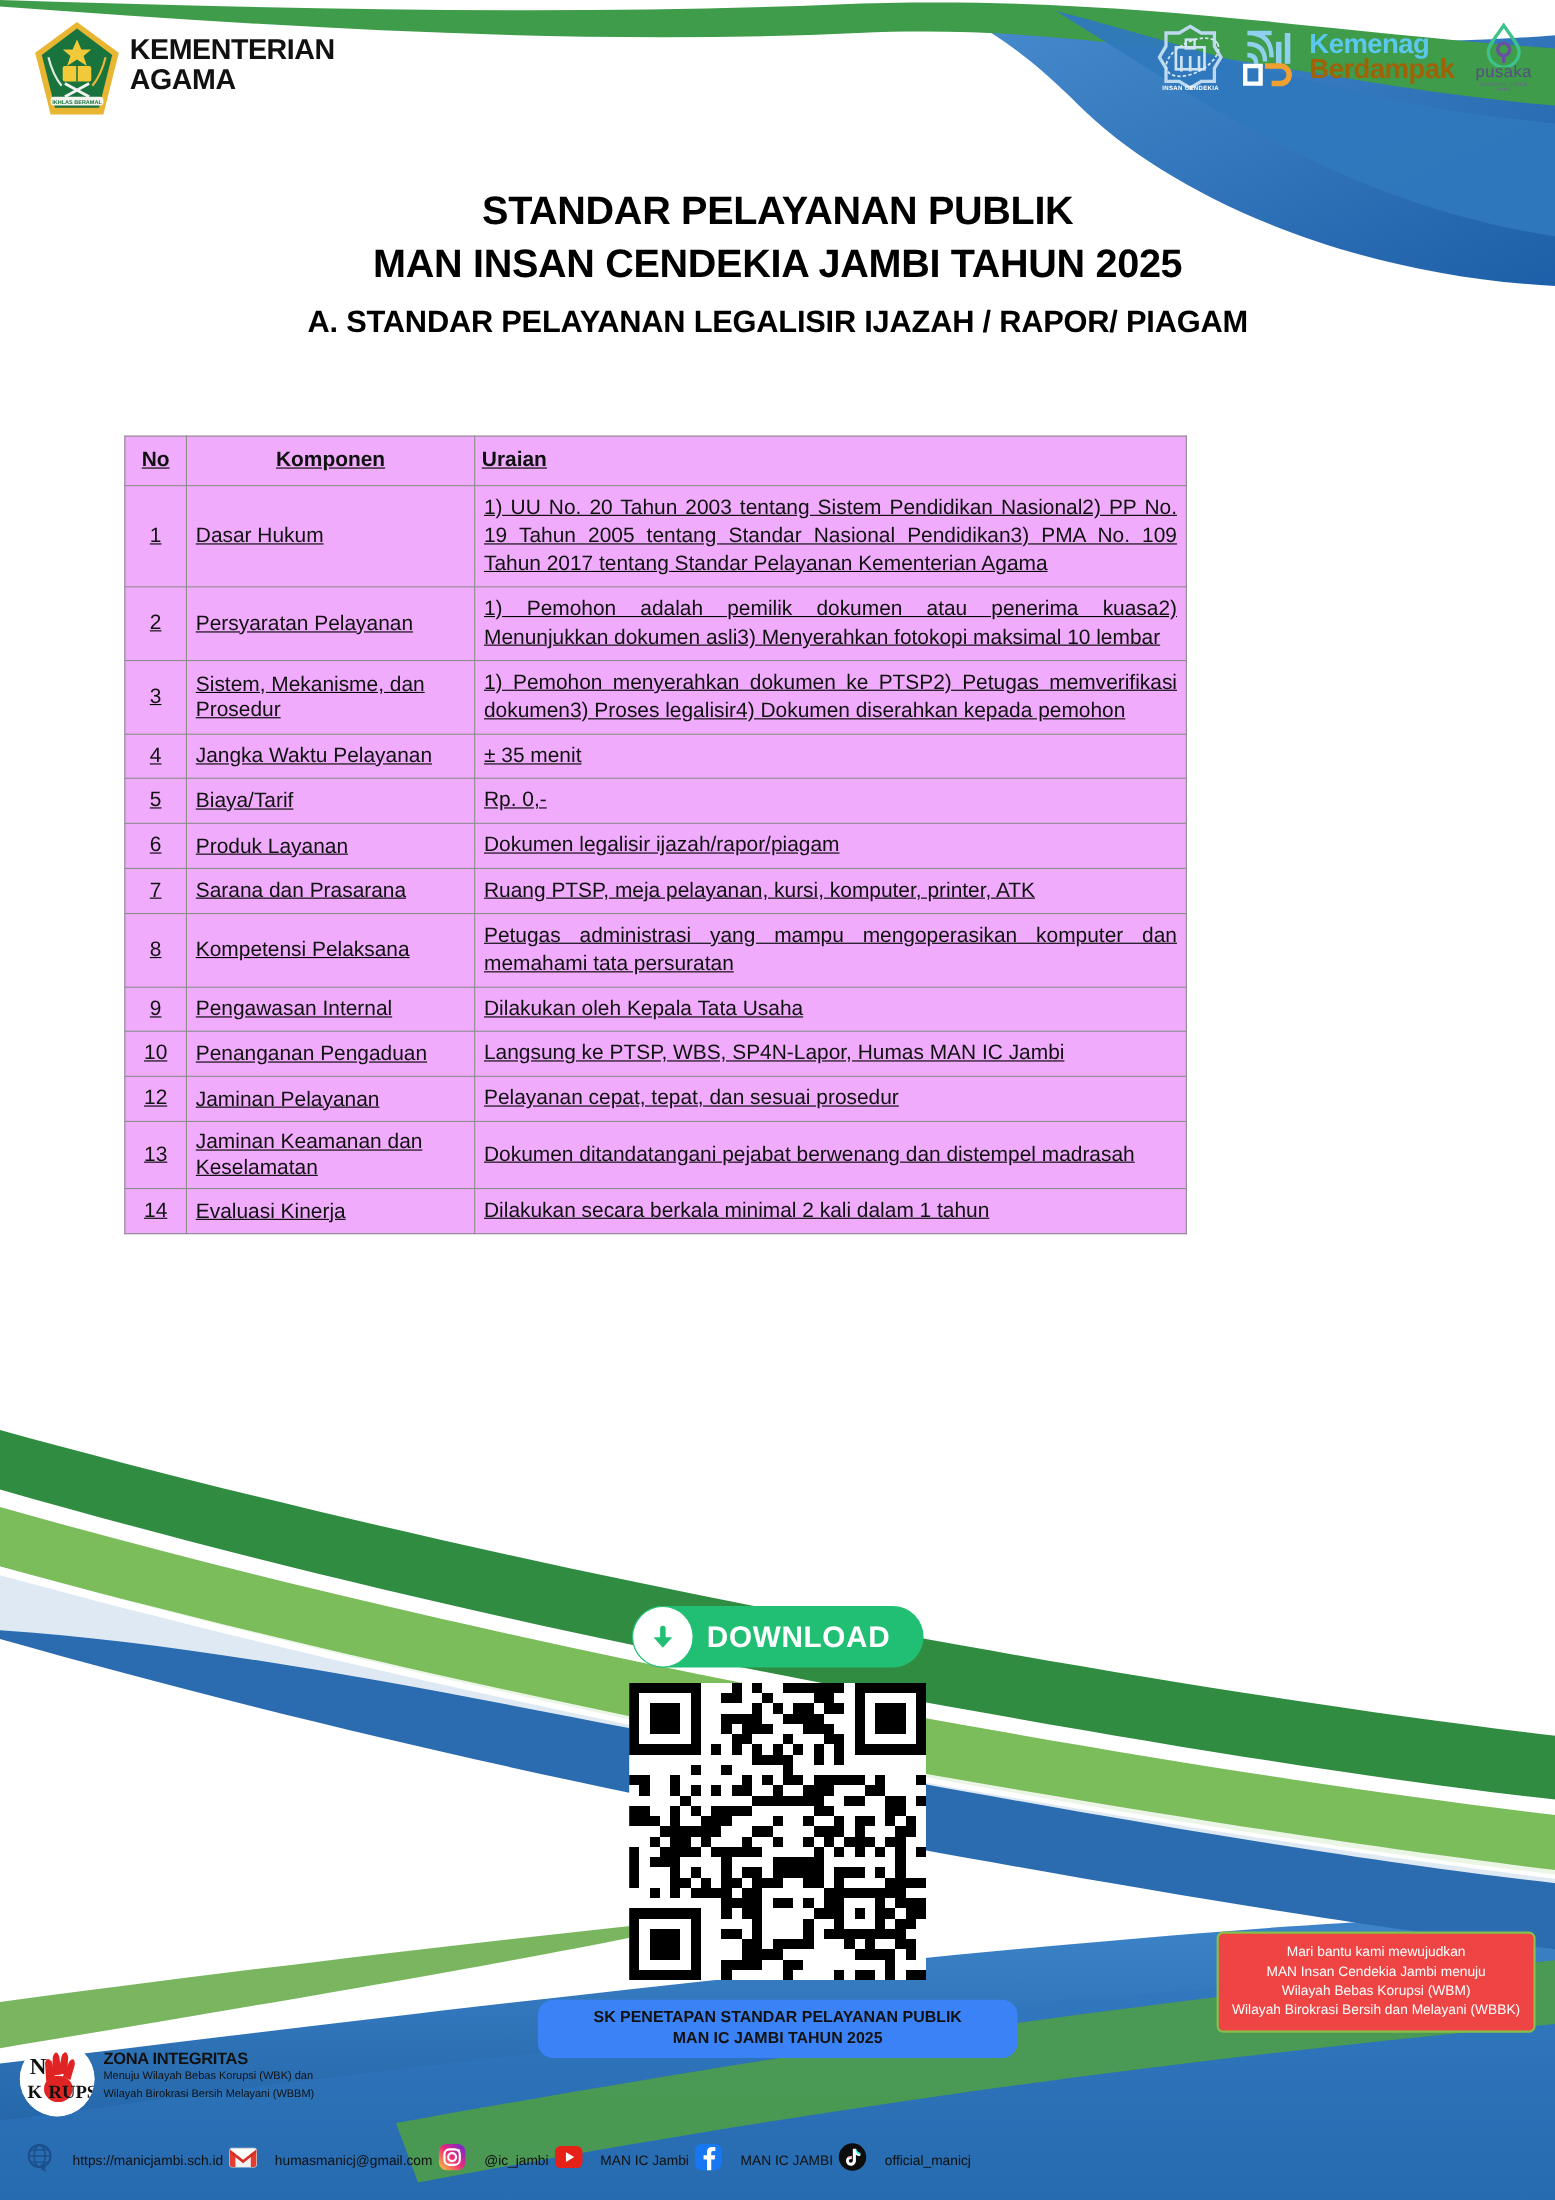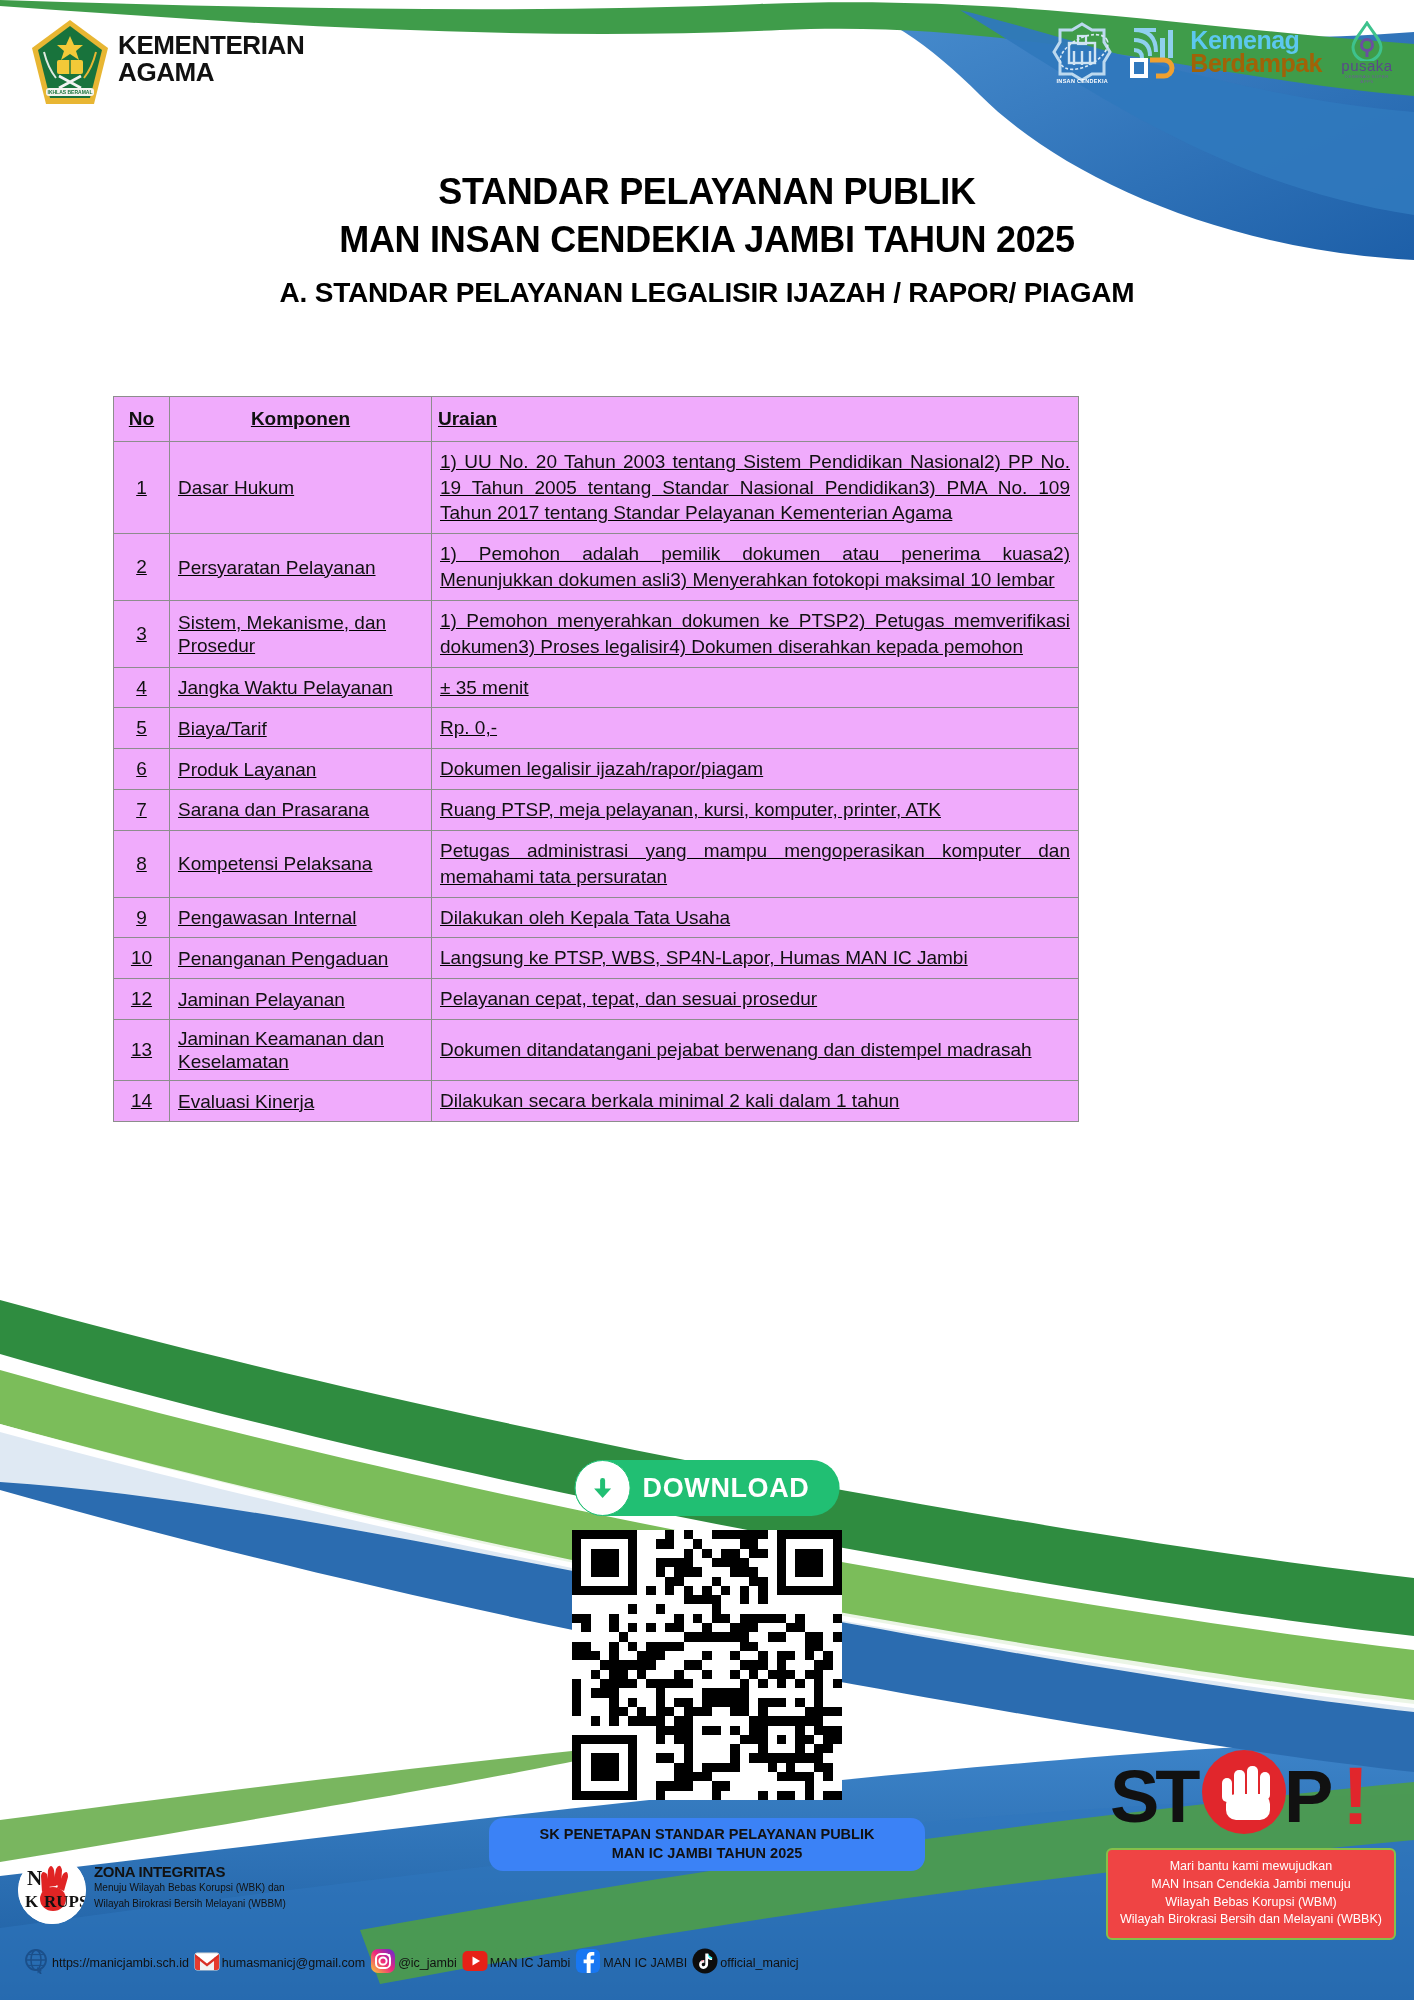--- a/index.html
+++ b/index.html
@@ -83,21 +83,21 @@
   }
   .zona-n { position:absolute; left:9px; top:10px; font-size:21px; font-weight:bold; color:#111; font-family:"Liberation Serif", serif;}
   .zona-k { position:absolute; left:7px; top:36px; font-size:17px; font-weight:bold; color:#111; font-family:"Liberation Serif", serif;}
   .zona-rupsi { position:absolute; left:26px; top:36px; font-size:17px; font-weight:bold; color:#111; font-family:"Liberation Serif", serif;}
   .zona-txt { padding-top:8px; }
   .zona-title { font-size:15px; font-weight:bold; color:#111; letter-spacing:-0.3px; line-height:1; }
   .zona-sub { font-size:10px; color:#111; line-height:1.35; margin-top:2px; }
 
   
   .social { position:absolute; left:24px; top:1948px; display:flex; align-items:center; gap:5px; z-index:7; }
-  .social-item { display:flex; align-items:center; gap:2px; }
+  .social-item { display:flex; align-items:center; gap:16px; }
   .social-label { font-size:12.5px; color:#111; font-weight:500; white-space:nowrap; }
   .ic { width:26px; height:26px; flex:0 0 auto; }
 
   
   .stop-wrap { position:absolute; right:18px; top:1748px; width:290px; z-index:7; }
   .stop-art { position:relative; height:92px; }
   .wbk-box {
     margin-top:8px; background:#ef4444; border:2px solid #86bf4a; border-radius:6px;
     padding:8px 8px 9px; text-align:center;
   }
@@ -794,34 +794,19 @@
           <circle cx="13" cy="13" r="12.5" fill="#0d0d0d"></circle>
           <path d="M16.2,5.5 c.5,2.2 1.8,3.5 3.9,3.7 l0,2.8 c-1.5,.1 -2.9,-.4 -4,-1.2 l0,5.3 c0,3 -2.3,5 -4.9,4.8 -2.5,-.2 -4.2,-2.3 -4.1,-4.7 .1,-2.7 2.5,-4.6 5.2,-4.2 l0,2.9 c-1.4,-.5 -2.6,.3 -2.6,1.5 0,1 .8,1.8 1.8,1.8 1.1,0 1.8,-.8 1.8,-2 l0,-10.7 z" fill="#ffffff"></path>
           <path d="M16.2,5.5 c.5,2.2 1.8,3.5 3.9,3.7 l0,1.6 c-2.3,-.2 -3.7,-1.6 -4.2,-3.8 z" fill="#25f4ee"></path>
           <path d="M11.3,12 l0,1.4 c-1.4,-.5 -2.6,.3 -2.6,1.5 0,.5 .2,.9 .5,1.2 -1.1,-1.4 -.1,-3.6 2.1,-4.1 z" fill="#fe2c55"></path>
         </svg></span>
       <span class="social-label">official_manicj</span>
     </div>
   </div>
 
 <div class="stop-wrap">
-  <div class="stop-art">
-    <svg width="290" height="92" viewBox="0 0 290 92">
-      <circle cx="138" cy="44" r="42" fill="#e1262c"></circle>
-      <g fill="#ffffff">
-        <rect x="128" y="22" width="11" height="30" rx="5"></rect>
-        <rect x="141" y="18" width="11" height="34" rx="5"></rect>
-        <rect x="154" y="24" width="10" height="28" rx="5"></rect>
-        <rect x="116" y="30" width="10" height="24" rx="5"></rect>
-        <rect x="120" y="46" width="44" height="26" rx="10"></rect>
-      </g>
-      <text x="4" y="74" font-family="Liberation Sans, sans-serif" font-size="74" font-weight="bold" fill="#111" letter-spacing="-4">ST</text>
-      <text x="178" y="74" font-family="Liberation Sans, sans-serif" font-size="74" font-weight="bold" fill="#111" letter-spacing="-4">P</text>
-      <text x="236" y="76" font-family="Liberation Sans, sans-serif" font-size="82" font-weight="bold" fill="#e1262c">!</text>
-    </svg>
-  </div>
   <div class="wbk-box">
     <div>Mari bantu kami mewujudkan</div>
     <div>MAN Insan Cendekia Jambi menuju</div>
     <div>Wilayah Bebas Korupsi (WBM)</div>
     <div>Wilayah Birokrasi Bersih dan Melayani (WBBK)</div>
   </div>
 </div>
 
 </body></html>

